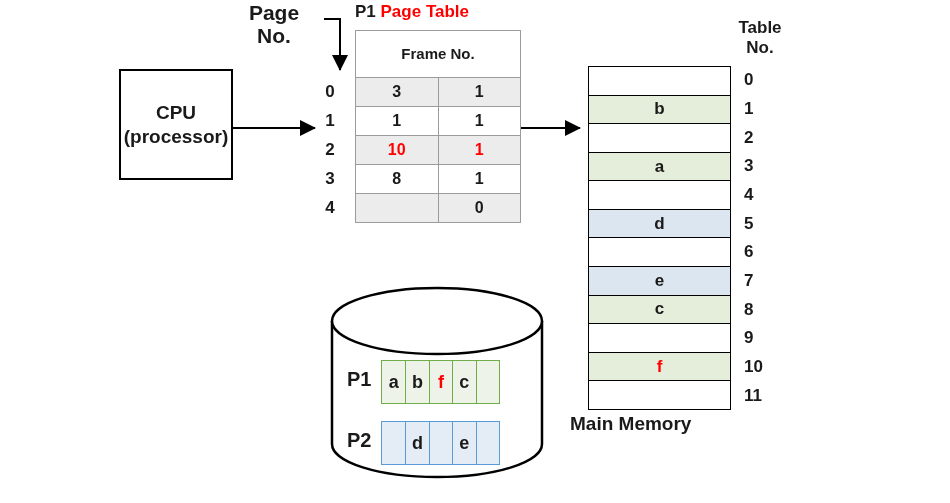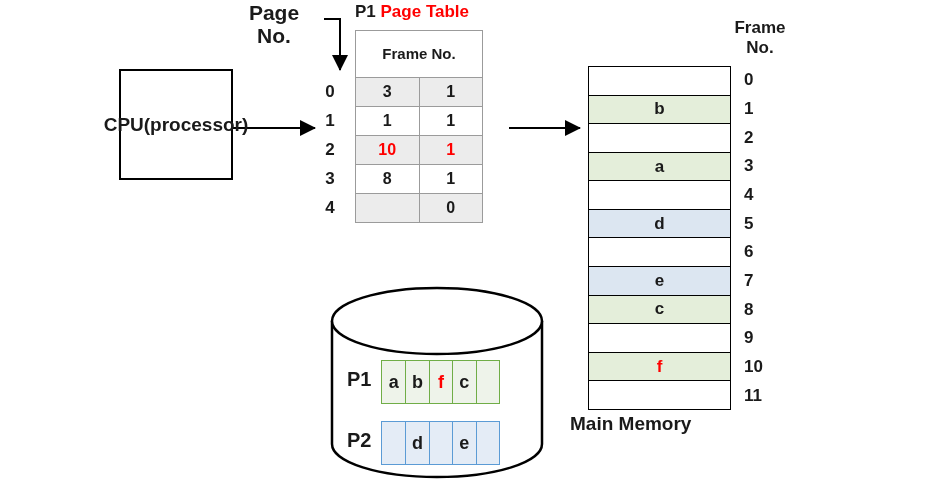--- a/index.html
+++ b/index.html
@@ -7,21 +7,21 @@
     position:relative; width:950px; height:503px; background:#ffffff;
     font-family:"Liberation Sans", sans-serif; font-weight:bold; color:#1a1a1a;
     overflow:hidden;
   }
   .overlay { position:absolute; left:0; top:0; width:950px; height:503px; pointer-events:none; }
 
   
   .cpu-box {
     position:absolute; left:119px; top:69px; width:114px; height:111px;
     border:2px solid #000; box-sizing:border-box;
-    display:flex; flex-direction:row; align-items:center; justify-content:center;
+    display:flex; flex-direction:column; align-items:center; justify-content:center;
     font-size:19px; line-height:1.25; text-align:center;
   }
 
   
   .page-no-header {
     position:absolute; left:238px; top:1px; width:72px; text-align:center;
     font-size:21px; line-height:1.1;
   }
 
   
@@ -31,21 +31,21 @@
   }
   .page-num { flex:1; display:flex; align-items:center; justify-content:center; font-size:17px; }
 
   
   .pt-title {
     position:absolute; left:355px; top:2px; width:154px; 
     font-size:17px; white-space:nowrap;
   }
   .pt-title .red { color:var(--red); }
   .ptable {
-    position:absolute; left:355px; top:30px; width:128px;
+    position:absolute; left:355px; top:30px; width:166px;
     border:1px solid var(--table-border); box-sizing:border-box; background:#fff;
   }
   .pt-header-row, .pt-row { display:flex; }
   .pt-header-row { height:46px; }
   .pt-row { height:29px; }
   .pt-hcell, .pt-cell {
     flex:1; display:flex; align-items:center; justify-content:center; text-align:center;
     border-left:1px solid var(--table-border); border-top:1px solid var(--table-border);
     box-sizing:border-box;
   }
@@ -162,21 +162,21 @@
       <div class="pt-cell">8</div>
       <div class="pt-cell">1</div>
     </div>
     <div class="pt-row shaded">
       <div class="pt-cell"></div>
       <div class="pt-cell">0</div>
     </div>
   </div>
 
   <div class="frame-no-header">
-    <div>Frame</div>
+    <div>Table</div>
     <div>No.</div>
   </div>
 
   <div class="memory">
     <div class="mem-row">
         <span></span>
       </div>
     <div class="mem-row" style="background: rgb(228, 238, 218);">
         <span>b</span>
       </div>

